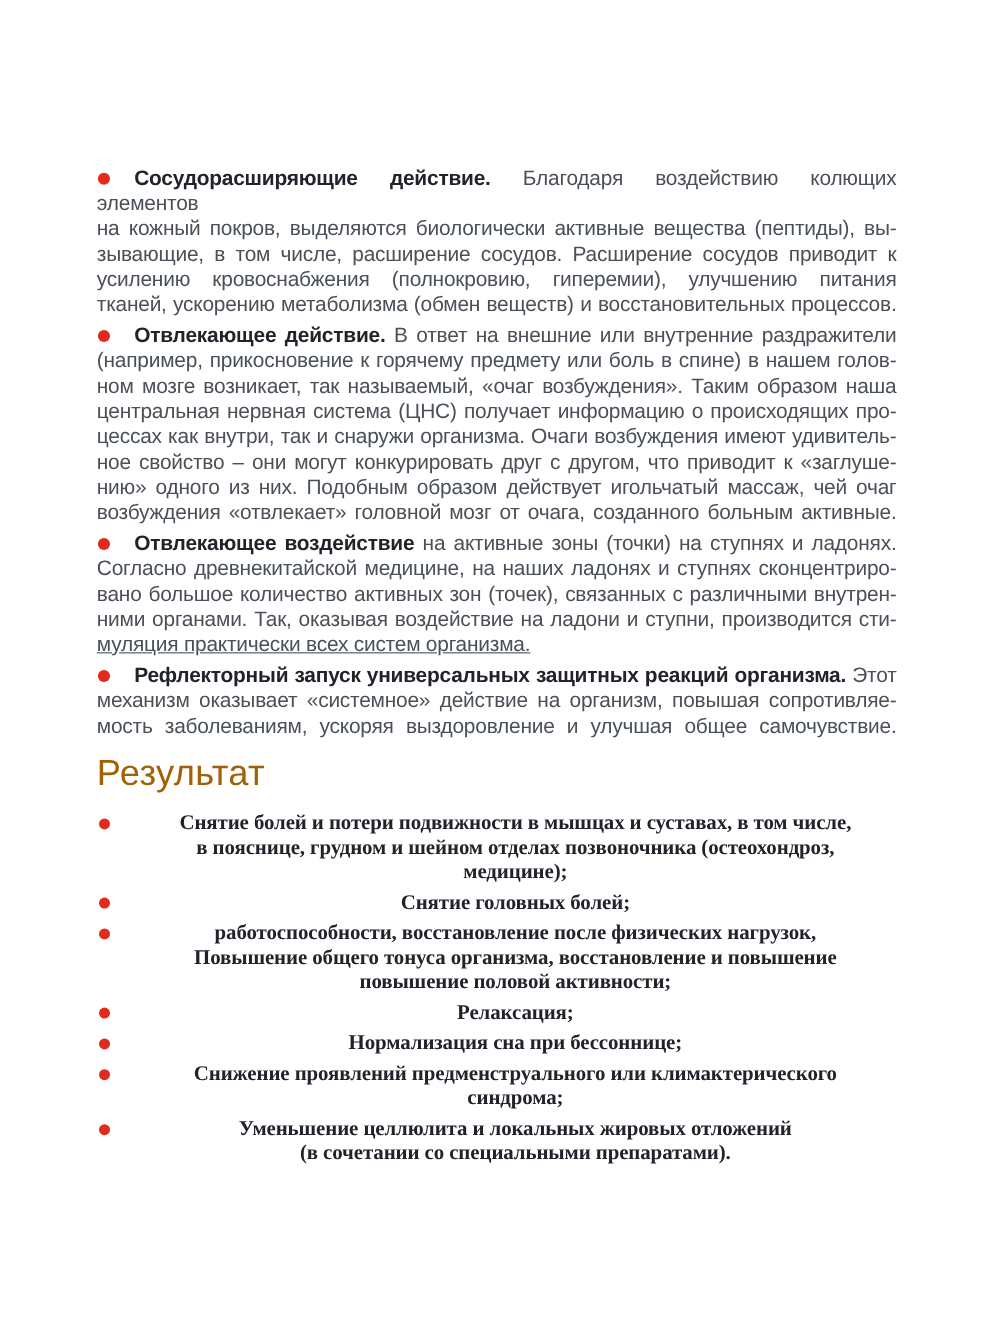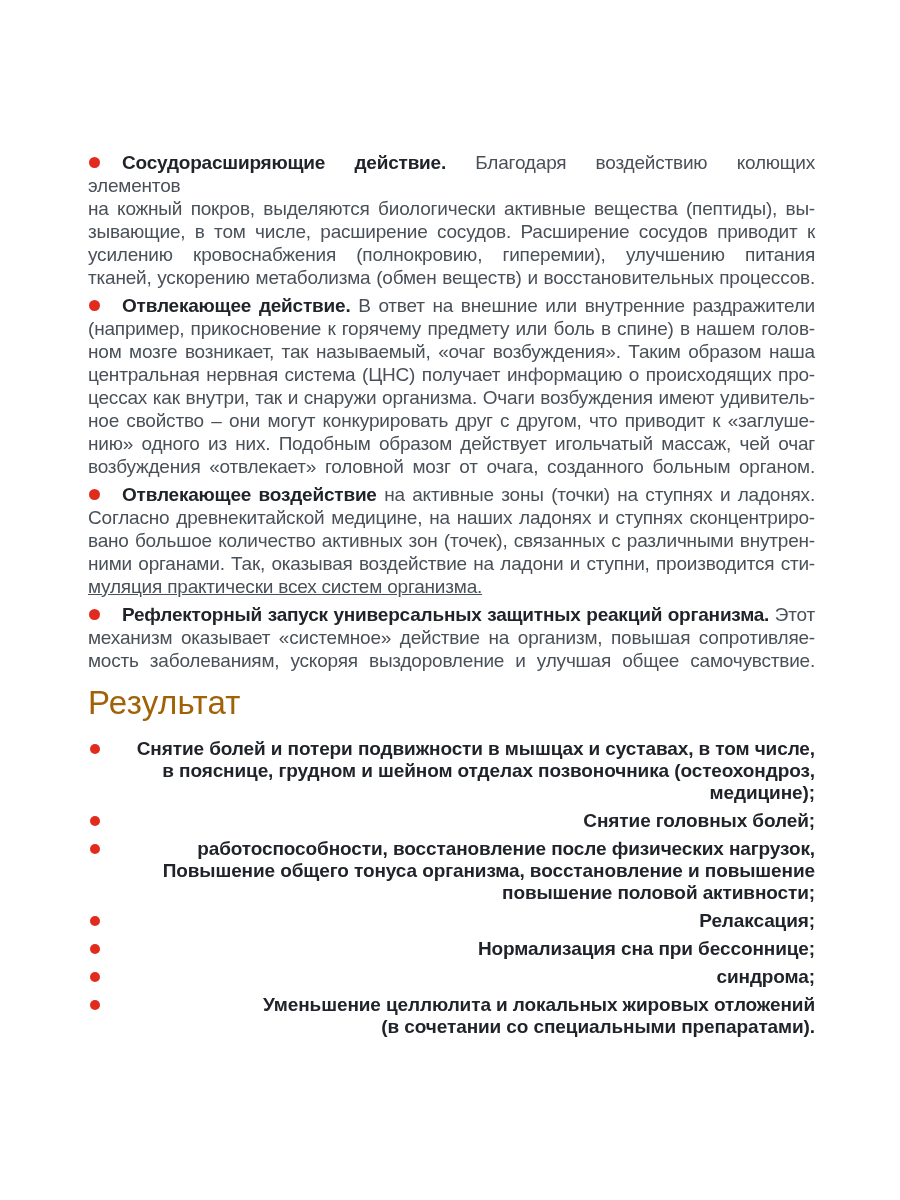--- a/index.html
+++ b/index.html
@@ -83,22 +83,23 @@
     color: #20242a;
     margin: 0 0 6px 0;
   }
   .dot-l {
     left: 2px;
     top: 6px;
     width: 10px;
     height: 10px;
   }
   .rline {
-    text-align: right;
+    text-align: center;
     letter-spacing: -0.1px;
+    font-family: Liberation Serif, serif;
   }
 </style>
 </head>
 <body>
 
 <div class="page">
   <div class="content">
 
     <div class="para">
       <span class="dot dot-p"></span>
@@ -111,21 +112,21 @@
 
     <div class="para">
       <span class="dot dot-p"></span>
       <div class="pline first"><b class="lead">Отвлекающее действие.</b><span> В ответ на внешние или внутренние раздражители</span></div>
       <div class="pline">(например, прикосновение к горячему предмету или боль в спине) в нашем голов-</div>
       <div class="pline">ном мозге возникает, так называемый, «очаг возбуждения». Таким образом наша</div>
       <div class="pline">центральная нервная система (ЦНС) получает информацию о происходящих про-</div>
       <div class="pline">цессах как внутри, так и снаружи организма. Очаги возбуждения имеют удивитель-</div>
       <div class="pline">ное свойство – они могут конкурировать друг с другом, что приводит к «заглуше-</div>
       <div class="pline">нию» одного из них. Подобным образом действует игольчатый массаж, чей очаг</div>
-      <div class="pline">возбуждения «отвлекает» головной мозг от очага, созданного больным органом.</div>
+      <div class="pline">возбуждения «отвлекает» головной мозг от очага, созданного больным активные.</div>
     </div>
 
     <div class="para">
       <span class="dot dot-p"></span>
       <div class="pline first"><b class="lead">Отвлекающее воздействие</b><span> на активные зоны (точки) на ступнях и ладонях.</span></div>
       <div class="pline">Согласно древнекитайской медицине, на наших ладонях и ступнях сконцентриро-</div>
       <div class="pline">вано большое количество активных зон (точек), связанных с различными внутрен-</div>
       <div class="pline">ними органами. Так, оказывая воздействие на ладони и ступни, производится сти-</div>
       <div class="pline short-last">муляция практически всех систем организма.</div>
     </div>
@@ -165,20 +166,21 @@
         <div class="rline">Релаксация;</div>
       </div>
 
       <div class="ritem">
         <span class="dot dot-l"></span>
         <div class="rline">Нормализация сна при бессоннице;</div>
       </div>
 
       <div class="ritem">
         <span class="dot dot-l"></span>
+        <div class="rline">Снижение проявлений предменструального или климактерического</div>
         <div class="rline">синдрома;</div>
       </div>
 
       <div class="ritem">
         <span class="dot dot-l"></span>
         <div class="rline">Уменьшение целлюлита и локальных жировых отложений</div>
         <div class="rline">(в сочетании со специальными препаратами).</div>
       </div>
 
     </div>

